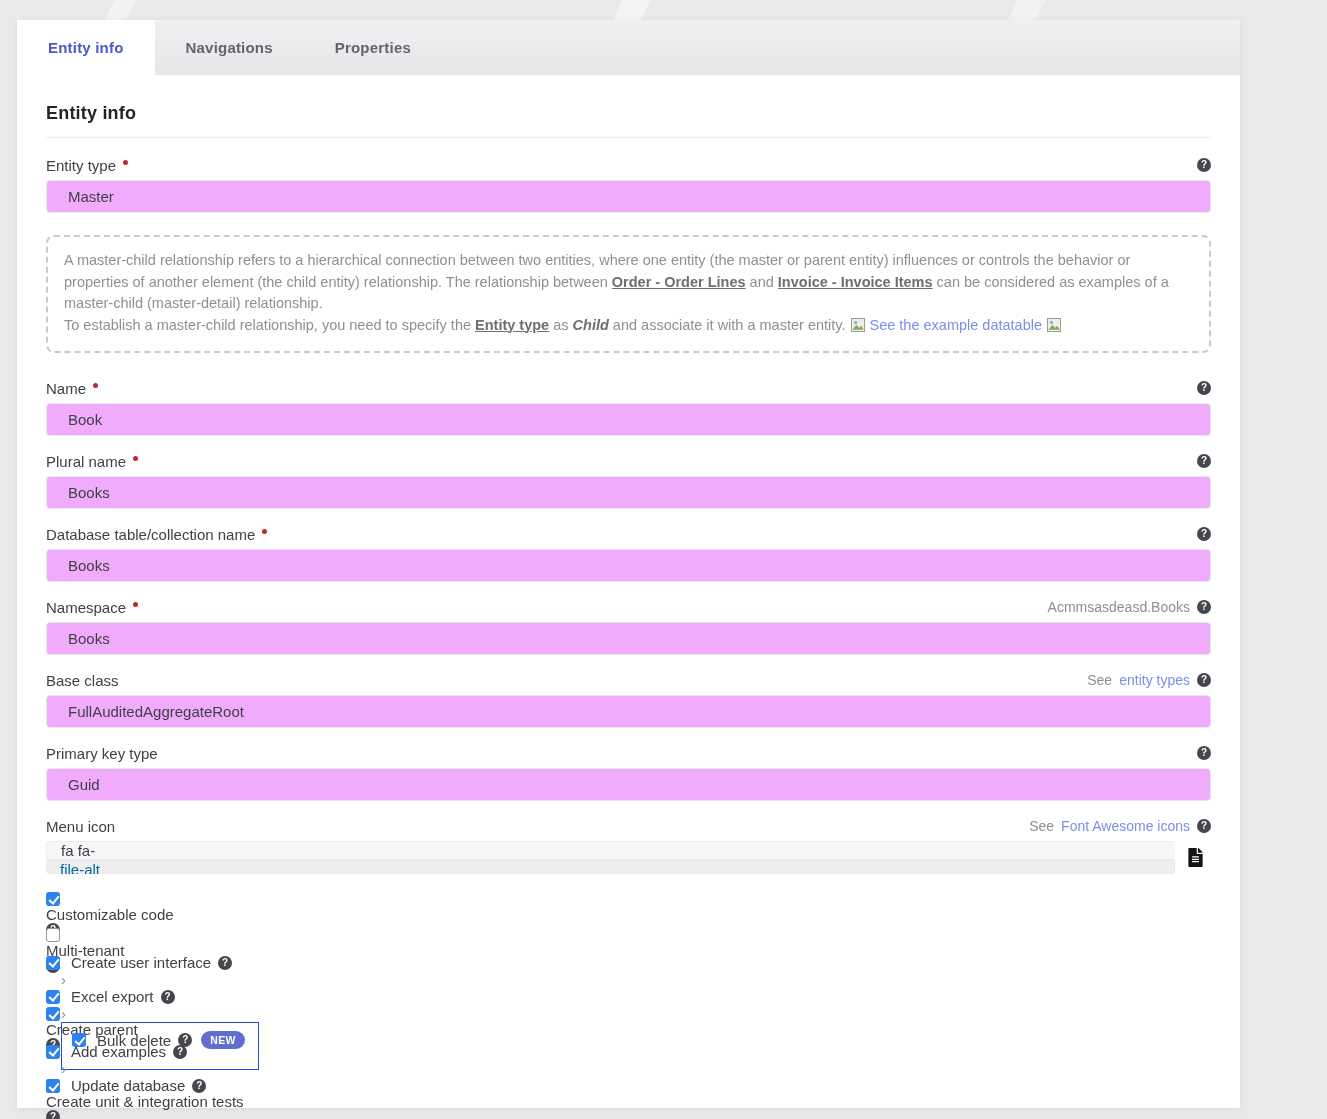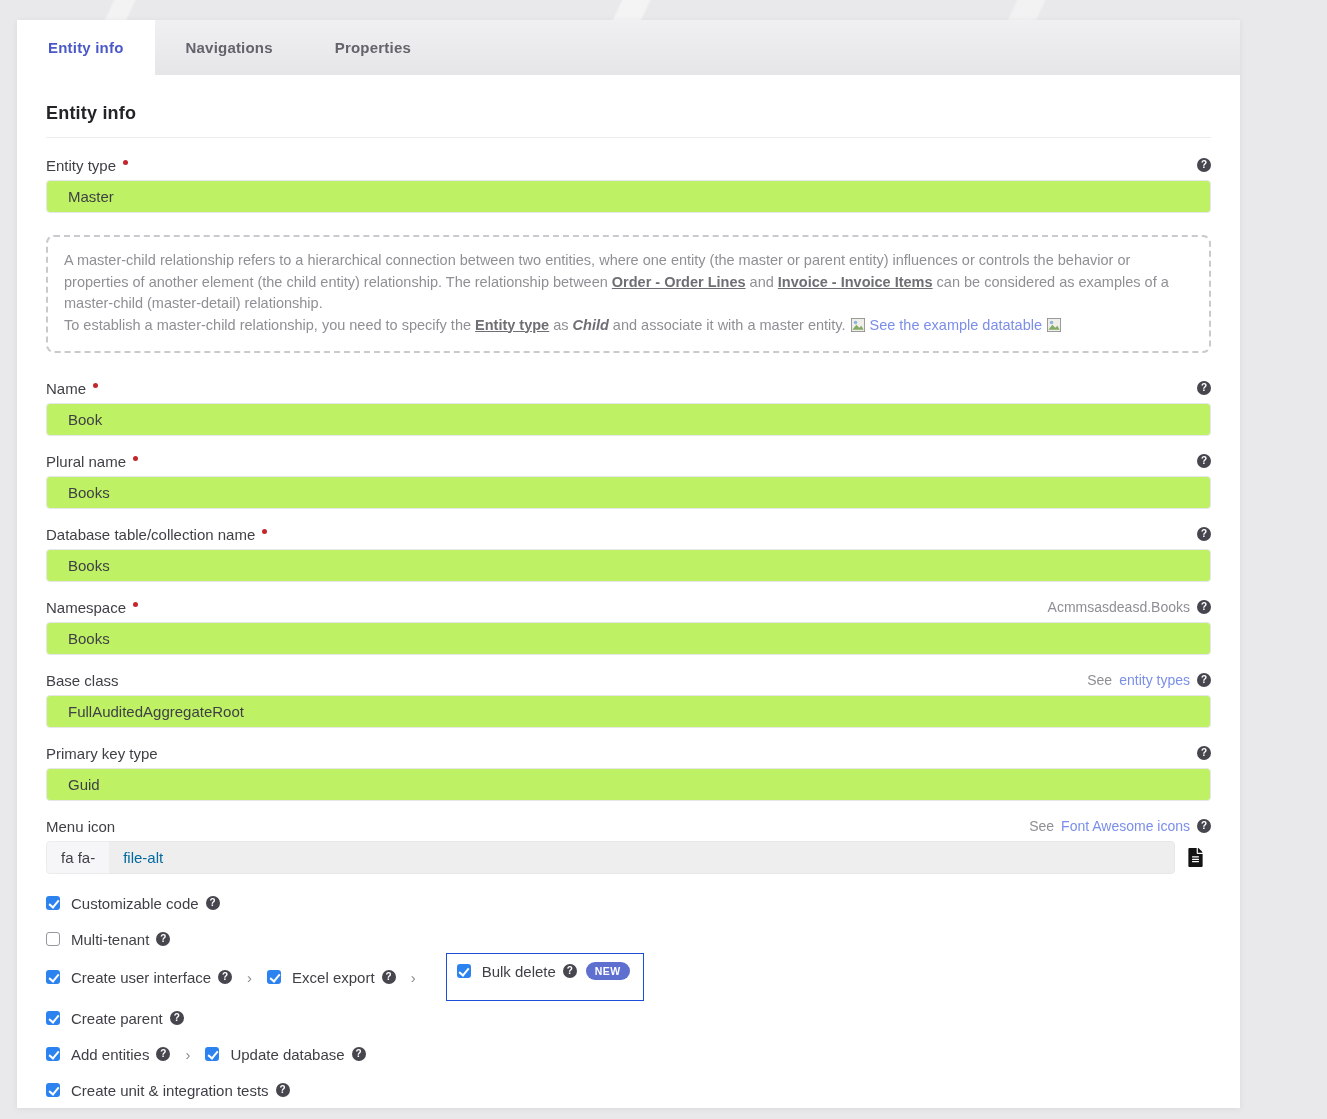--- a/index.html
+++ b/index.html
@@ -32,45 +32,45 @@
   .field-head { display:flex; justify-content:space-between; align-items:center; height:22px;
     font-size:15px; color:#3f3f46; }
   .label-wrap { display:flex; align-items:center; gap:7px; }
   .req-dot { width:5px; height:5px; border-radius:50%; background:#c1272d; margin-top:-6px; }
   .head-right { display:flex; align-items:center; gap:7px; font-size:14px; color:#8e8e95; }
   .link { color:#7b8ee8; cursor:pointer; }
   .help { width:14px; height:14px; border-radius:50%; background:#46464e; color:#fff;
     font-size:10px; font-weight:700; display:inline-flex; align-items:center;
     justify-content:center; flex:0 0 auto; cursor:pointer; line-height:1; }
 
-  .text-input { display:block; width:100%; margin-top:4px; height:33px; background:#bef264;
+  .text-input { display:block; width:100%; margin-top:4px; height:33px; background:#f0abfc;
     border:1px solid #e7e7ea; border-radius:4px; padding:0 21px; font-size:15px;
     color:#3f3f46; font-family:"Liberation Sans",sans-serif; outline:none; }
 
   
   .info-box { margin-top:22px; border:2px dashed #c9c9ce; border-radius:8px;
     padding:13px 16px; font-size:14.5px; color:#8f8f95; line-height:21.5px; }
   .info-box p { margin:0; }
   .info-box .b { font-weight:700; color:#6e6e74;text-decoration:underline; }
   .info-box .bi { font-weight:700; font-style:italic; color:#6e6e74; }
   .img-ico { display:inline-block; vertical-align:-2px; margin:0 5px; }
 
   
   .mi-row { display:flex; align-items:center; margin-top:4px; }
-  .input-group { display:flex; width:calc(100% - 36px); height:33px; border-radius:4px; overflow:hidden; }
+  .input-group { display:flex; width:calc(100% - 36px); height:33px; border-radius:4px; overflow:hidden;flex-direction:column; }
   .ig-prefix { background:#f6f6f8; border:1px solid #ececee; border-right:none;
     border-radius:4px 0 0 4px; padding:0 14px; display:flex; align-items:center;
     font-size:15px; color:#3f3f46; }
   .ig-input { flex:1; height:33px; background:#eeeeef; border:1px solid #e7e7ea;
     border-left:none; border-radius:0 4px 4px 0; padding:0 14px; font-size:15px;
     color:#0369a1; font-family:"Liberation Sans",sans-serif; outline:none; }
   .file-preview { margin-left:13px; display:flex; align-items:center; }
 
   
-  .cb-row { display:flex; align-items:center; margin-top:14px; height:22px; font-size:15px; color:#3f3f46; }
+  .cb-row { display:flex; align-items:flex-start; margin-top:14px; height:22px; font-size:15px; color:#3f3f46;flex-direction:column; }
   .cb-row.chain { margin-top:4px; height:46px; }
   .cb-row.after-chain { margin-top:7px; }
   .cb-group { display:flex; align-items:center; }
   .cbox { width:14px; height:14px; border-radius:3px; margin-right:11px; flex:0 0 auto;
     position:relative; cursor:pointer; }
   .cbox.checked { background:#2c82ee; }
   .cbox.checked::after { content:""; position:absolute; left:4.5px; top:1.5px; width:4px;
     height:8px; border:solid #fff; border-width:0 2px 2px 0; transform:rotate(40deg); }
   .cbox.unchecked { background:#fff; border:1.5px solid #97979f; }
   .cb-label { margin-right:7px; }
@@ -257,21 +257,21 @@
 
     <div class="cb-row after-chain">
       <span class="cbox checked"></span>
       <span class="cb-label">Create parent</span>
       <span class="help">?</span>
     </div>
 
     <div class="cb-row">
       <span class="cb-group">
         <span class="cbox checked"></span>
-        <span class="cb-label">Add entities</span>
+        <span class="cb-label">Add examples</span>
         <span class="help">?</span>
       </span>
       <span class="chev">›</span>
       <span class="cb-group">
         <span class="cbox checked"></span>
         <span class="cb-label">Update database</span>
         <span class="help">?</span>
       </span>
     </div>
 

